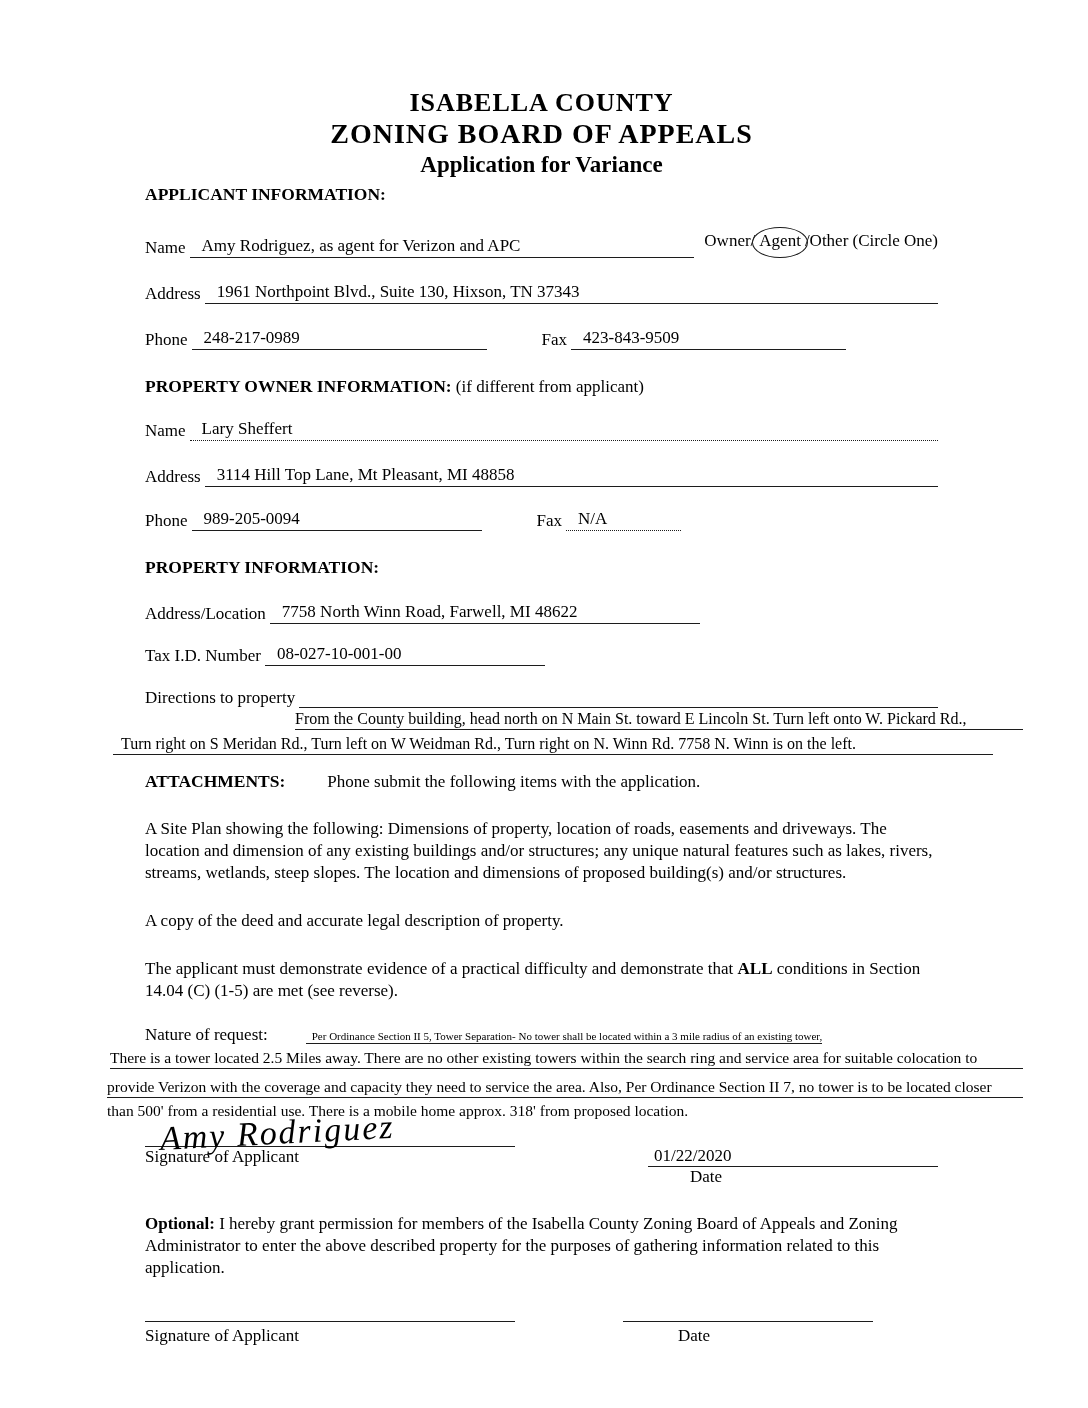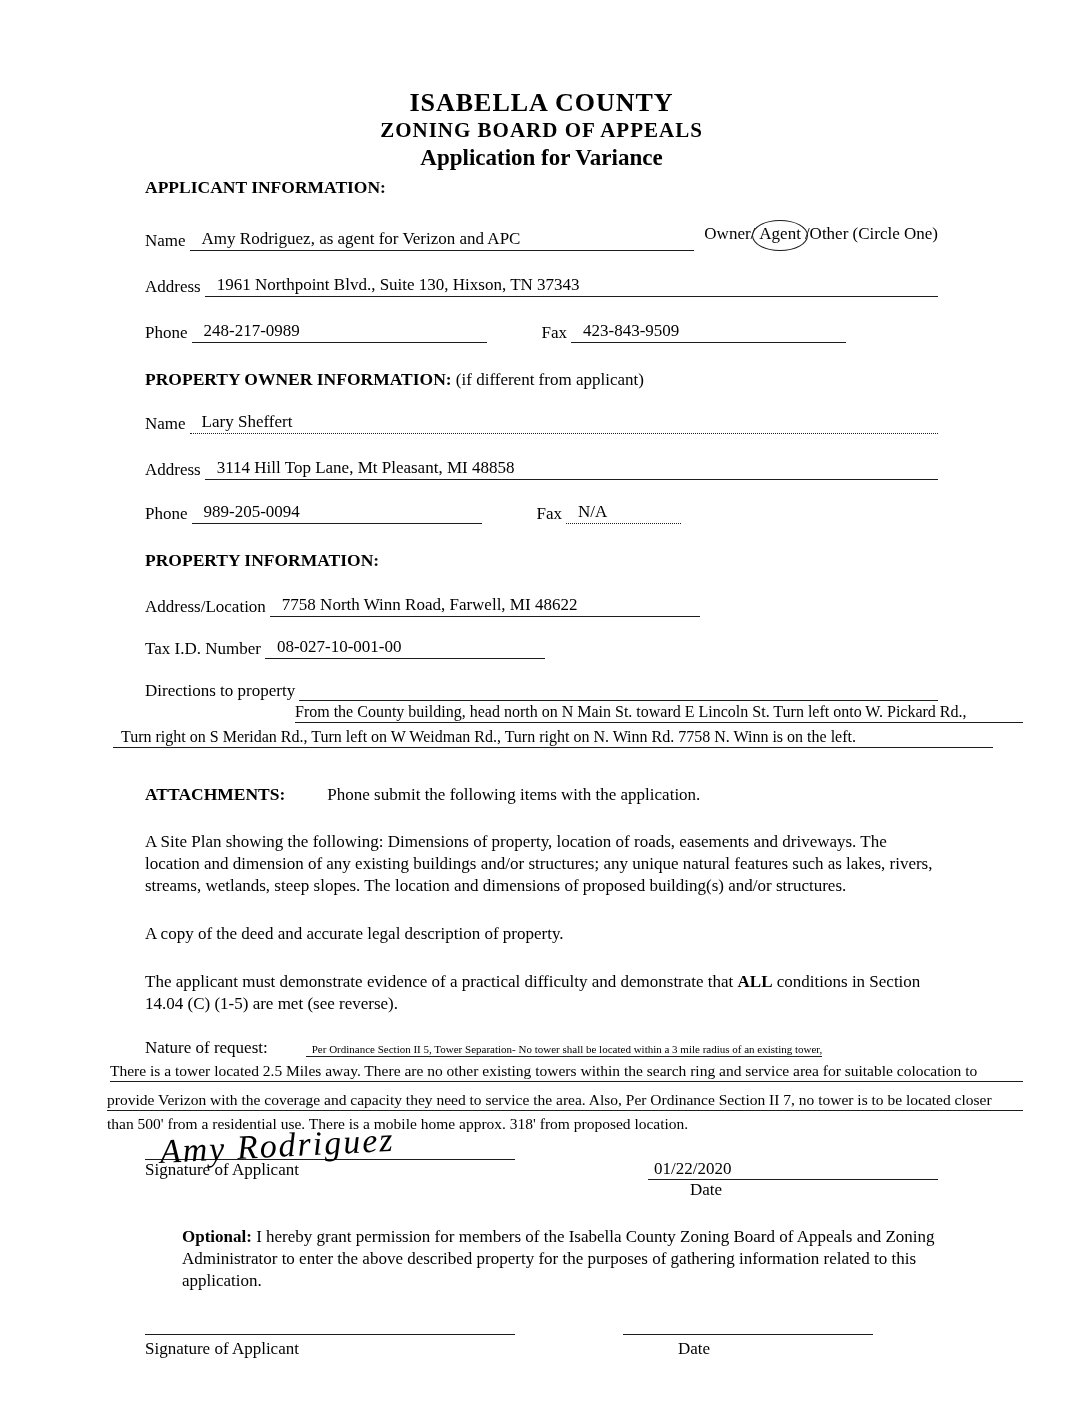--- a/index.html
+++ b/index.html
@@ -10,21 +10,21 @@
     margin:0 auto;
     background:#ffffff;
     color:#000000;
     font-family:"Liberation Serif","DejaVu Serif",serif;
     font-size:17px;
     padding:88px 150px 40px 145px;
     overflow:hidden;
   }
   .center { text-align:center; }
   .title1 { font-size:26px; font-weight:bold; letter-spacing:1px; }
-  .title2 { font-size:21px; font-weight:bold; letter-spacing:1px; }
+  .title2 { font-size:28px; font-weight:bold; letter-spacing:1px; }
   .title3 { font-size:23px; font-weight:bold; margin-top:2px; }
   .sect { font-weight:bold; font-size:17.5px; }
   .sect-note { font-weight:normal; }
   .row { display:flex; align-items:flex-end; }
   .lbl { white-space:nowrap; padding-right:4px; }
   .val { border-bottom:1.3px solid #1c1c1c; white-space:nowrap; padding:0 8px 1px 12px; }
   .val-dotted { border-bottom:1.3px dotted #1c1c1c; }
   .grow { flex:1; }
   .circle-group { white-space:nowrap; padding-left:10px; }
   .circled { display:inline-block; border:1.7px solid #1c1c1c; border-radius:50%; padding:3px 6px 6px 6px; margin:0 -3px; }
@@ -105,21 +105,21 @@
   </div>
 
 
   <div class="row" style="margin-top:22px;">
     <span class="lbl">Directions to property</span>
     <span class="line grow"></span>
   </div>
   <div class="nowrapline ul" style="margin-left:150px; margin-right:-85px; margin-top:2px; font-size:16px;">From the County building, head north on N Main St. toward E Lincoln St. Turn left onto W. Pickard Rd.,</div>
   <div class="nowrapline ul" style="margin-left:-32px; margin-right:-55px; margin-top:5px; font-size:16px; padding-left:8px;">Turn right on S Meridan Rd., Turn left on W Weidman Rd., Turn right on N. Winn Rd. 7758 N. Winn is on the left.</div>
 
-  <div class="row" style="margin-top:36px; align-items:baseline;">
+  <div class="row" style="margin-top:16px; align-items:baseline;">
     <span class="sect">ATTACHMENTS:</span>
     <span style="margin-left:42px;">Phone submit the following items with the application.</span>
   </div>
 
   <div class="para" style="margin-top:26px;">A Site Plan showing the following: Dimensions of property, location of roads, easements and driveways. The location and dimension of any existing buildings and/or structures; any unique natural features such as lakes, rivers, streams, wetlands, steep slopes. The location and dimensions of proposed building(s) and/or structures.</div>
 
   <div class="para" style="margin-top:26px;">A copy of the deed and accurate legal description of property.</div>
 
   <div class="para" style="margin-top:26px; max-width:800px;">
     <span>The applicant must demonstrate evidence of a practical difficulty and demonstrate that </span><span style="font-weight:bold;">ALL</span><span> conditions in Section 14.04 (C) (1-5) are met (see reverse).</span>
@@ -139,21 +139,21 @@
       <div class="line"></div>
       <div>Signature of Applicant</div>
     </div>
     <div style="width:290px; padding-top:26px;">
       <div style="padding-left:6px;">01/22/2020</div>
       <div class="line"></div>
       <div style="padding-left:42px;">Date</div>
     </div>
   </div>
 
-  <div class="para" style="margin-top:26px;margin-left:37px;">
+  <div class="para" style="margin-top:26px;">
     <span style="font-weight:bold;">Optional:</span><span> I hereby grant permission for members of the Isabella County Zoning Board of Appeals and Zoning Administrator to enter the above described property for the purposes of gathering information related to this application.</span>
   </div>
 
   <div style="display:flex; justify-content:space-between; margin-top:42px;">
     <div style="width:370px;">
       <div class="line" style="border-bottom-style:solid;"></div>
       <div style="margin-top:4px;">Signature of Applicant</div>
     </div>
     <div style="width:250px; margin-right:65px;">
       <div class="line"></div>

